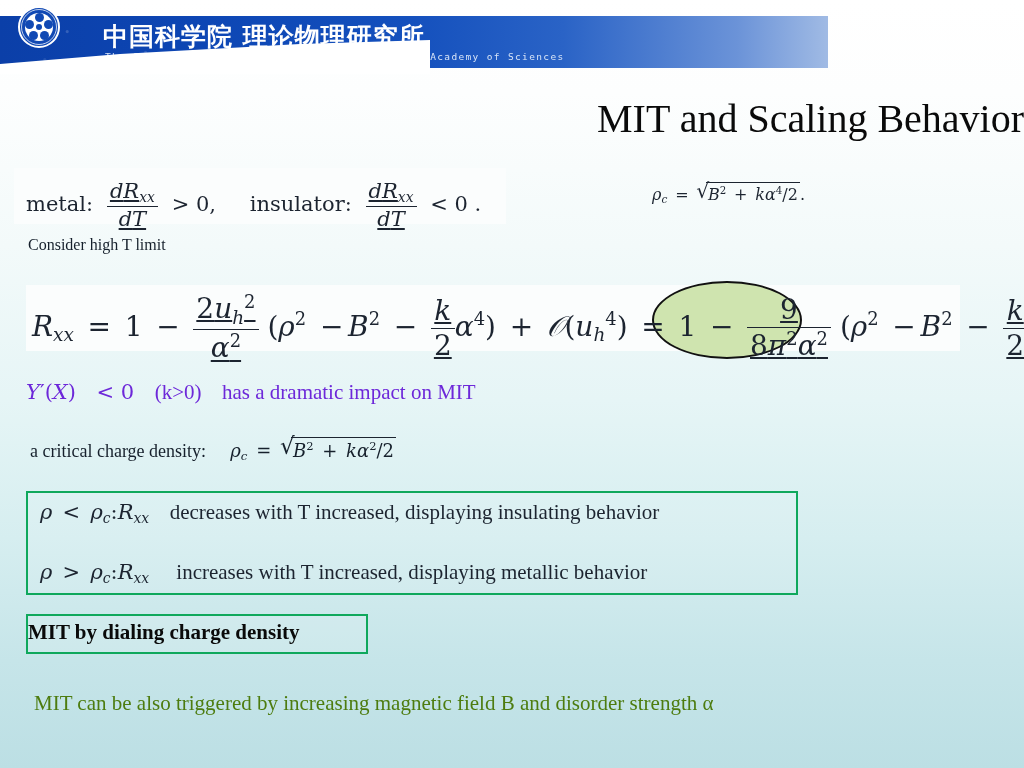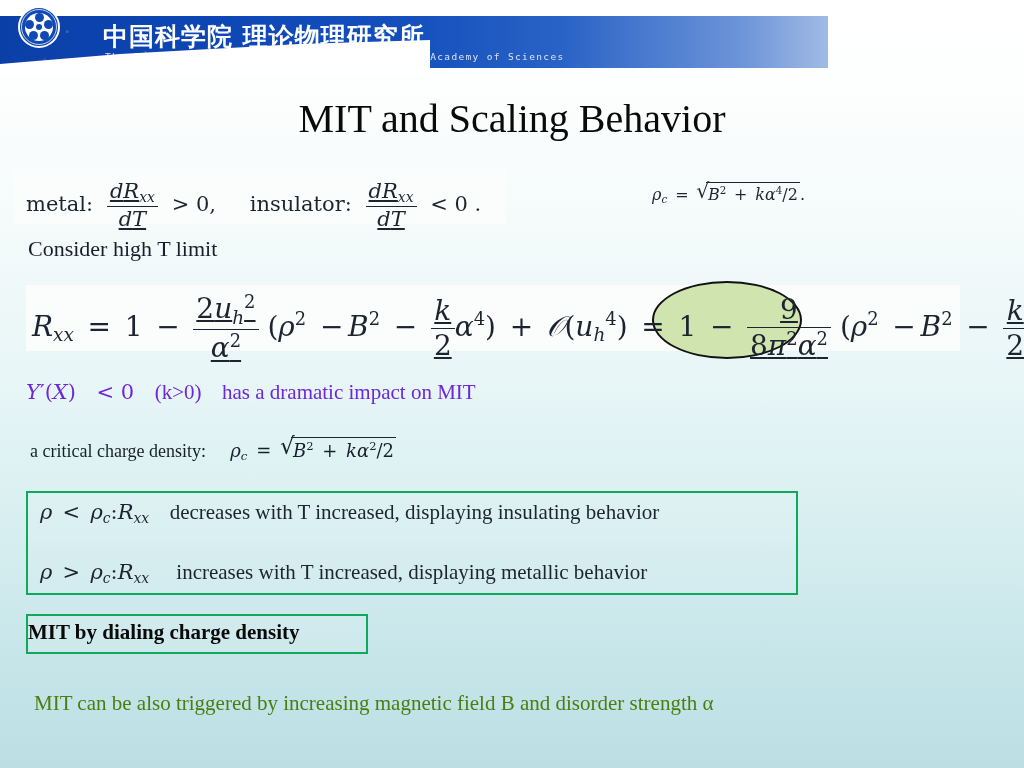--- a/index.html
+++ b/index.html
@@ -39,21 +39,21 @@
   .logo-core{position:absolute;left:11px;top:11px;width:6px;height:6px;border-radius:50%;background:#1149b4;}
   .logo-ring{position:absolute;left:1px;top:1px;width:36px;height:36px;border-radius:50%;
     border:1px solid rgba(255,255,255,.75);box-sizing:border-box;}
 
   .cn-title{position:absolute;left:103px;top:8px;font-size:25px;line-height:25px;color:#ffffff;
     font-weight:bold;letter-spacing:1px;font-family:"DejaVu Sans",sans-serif;white-space:nowrap;}
   .en-title{position:absolute;left:105px;top:36px;font-size:9.5px;line-height:10px;color:#d7e4f7;
     letter-spacing:1.35px;font-family:"DejaVu Sans Mono",monospace;white-space:nowrap;}
 
   
-  .slide-title{position:absolute;left:0;top:96px;width:1024px;text-align:center;
+  .slide-title{position:absolute;left:0;top:96px;width:1024px;text-align:right;
     font-size:40px;line-height:46px;color:#0a0a0a;font-family:"Liberation Serif",serif;}
 
   
   .panel{position:absolute;background:#fbfdfd;}
   .mathrow{position:absolute;white-space:nowrap;color:#1c2430;font-family:"DejaVu Serif",serif;}
 
   
   .mi{font-style:italic;}
   .sub{font-size:.66em;vertical-align:-0.28em;font-style:italic;}
   .sup{font-size:.64em;vertical-align:0.58em;font-style:normal;}
@@ -64,21 +64,21 @@
   .sqrt::before{content:"\221A";position:absolute;left:0;top:-0.07em;font-size:1.28em;line-height:1;}
   .sqrt .rad{display:inline-block;border-top:1.2px solid #1c2430;padding:1px 2px 0 2px;}
   .op{padding:0 .17em;}
 
   
   #panel-metal{left:14px;top:168px;width:492px;height:56px;}
   #row-metal{left:26px;top:180px;font-size:21px;}
   #panel-rhoc-top{left:640px;top:172px;width:234px;height:48px;background:transparent;}
   #row-rhoc-top{left:652px;top:182px;font-size:16px;}
 
-  #line-consider{position:absolute;left:28px;top:236px;font-size:22px;color:#16202c;
+  #line-consider{position:absolute;left:28px;top:236px;font-size:16px;color:#16202c;
     font-family:"Liberation Serif",serif;}
 
   #panel-rxx{left:26px;top:285px;width:934px;height:66px;}
   #row-rxx{left:32px;top:292px;font-size:28px;}
 
   .ellipse-hl{position:absolute;left:652px;top:281px;width:146px;height:74px;border-radius:50%;
     background:#cfe4af;border:2px solid #111111;}
 
   #line-yprime{position:absolute;left:26px;top:380px;font-size:21px;color:#6d28d9;
     font-family:"DejaVu Serif",serif;}

